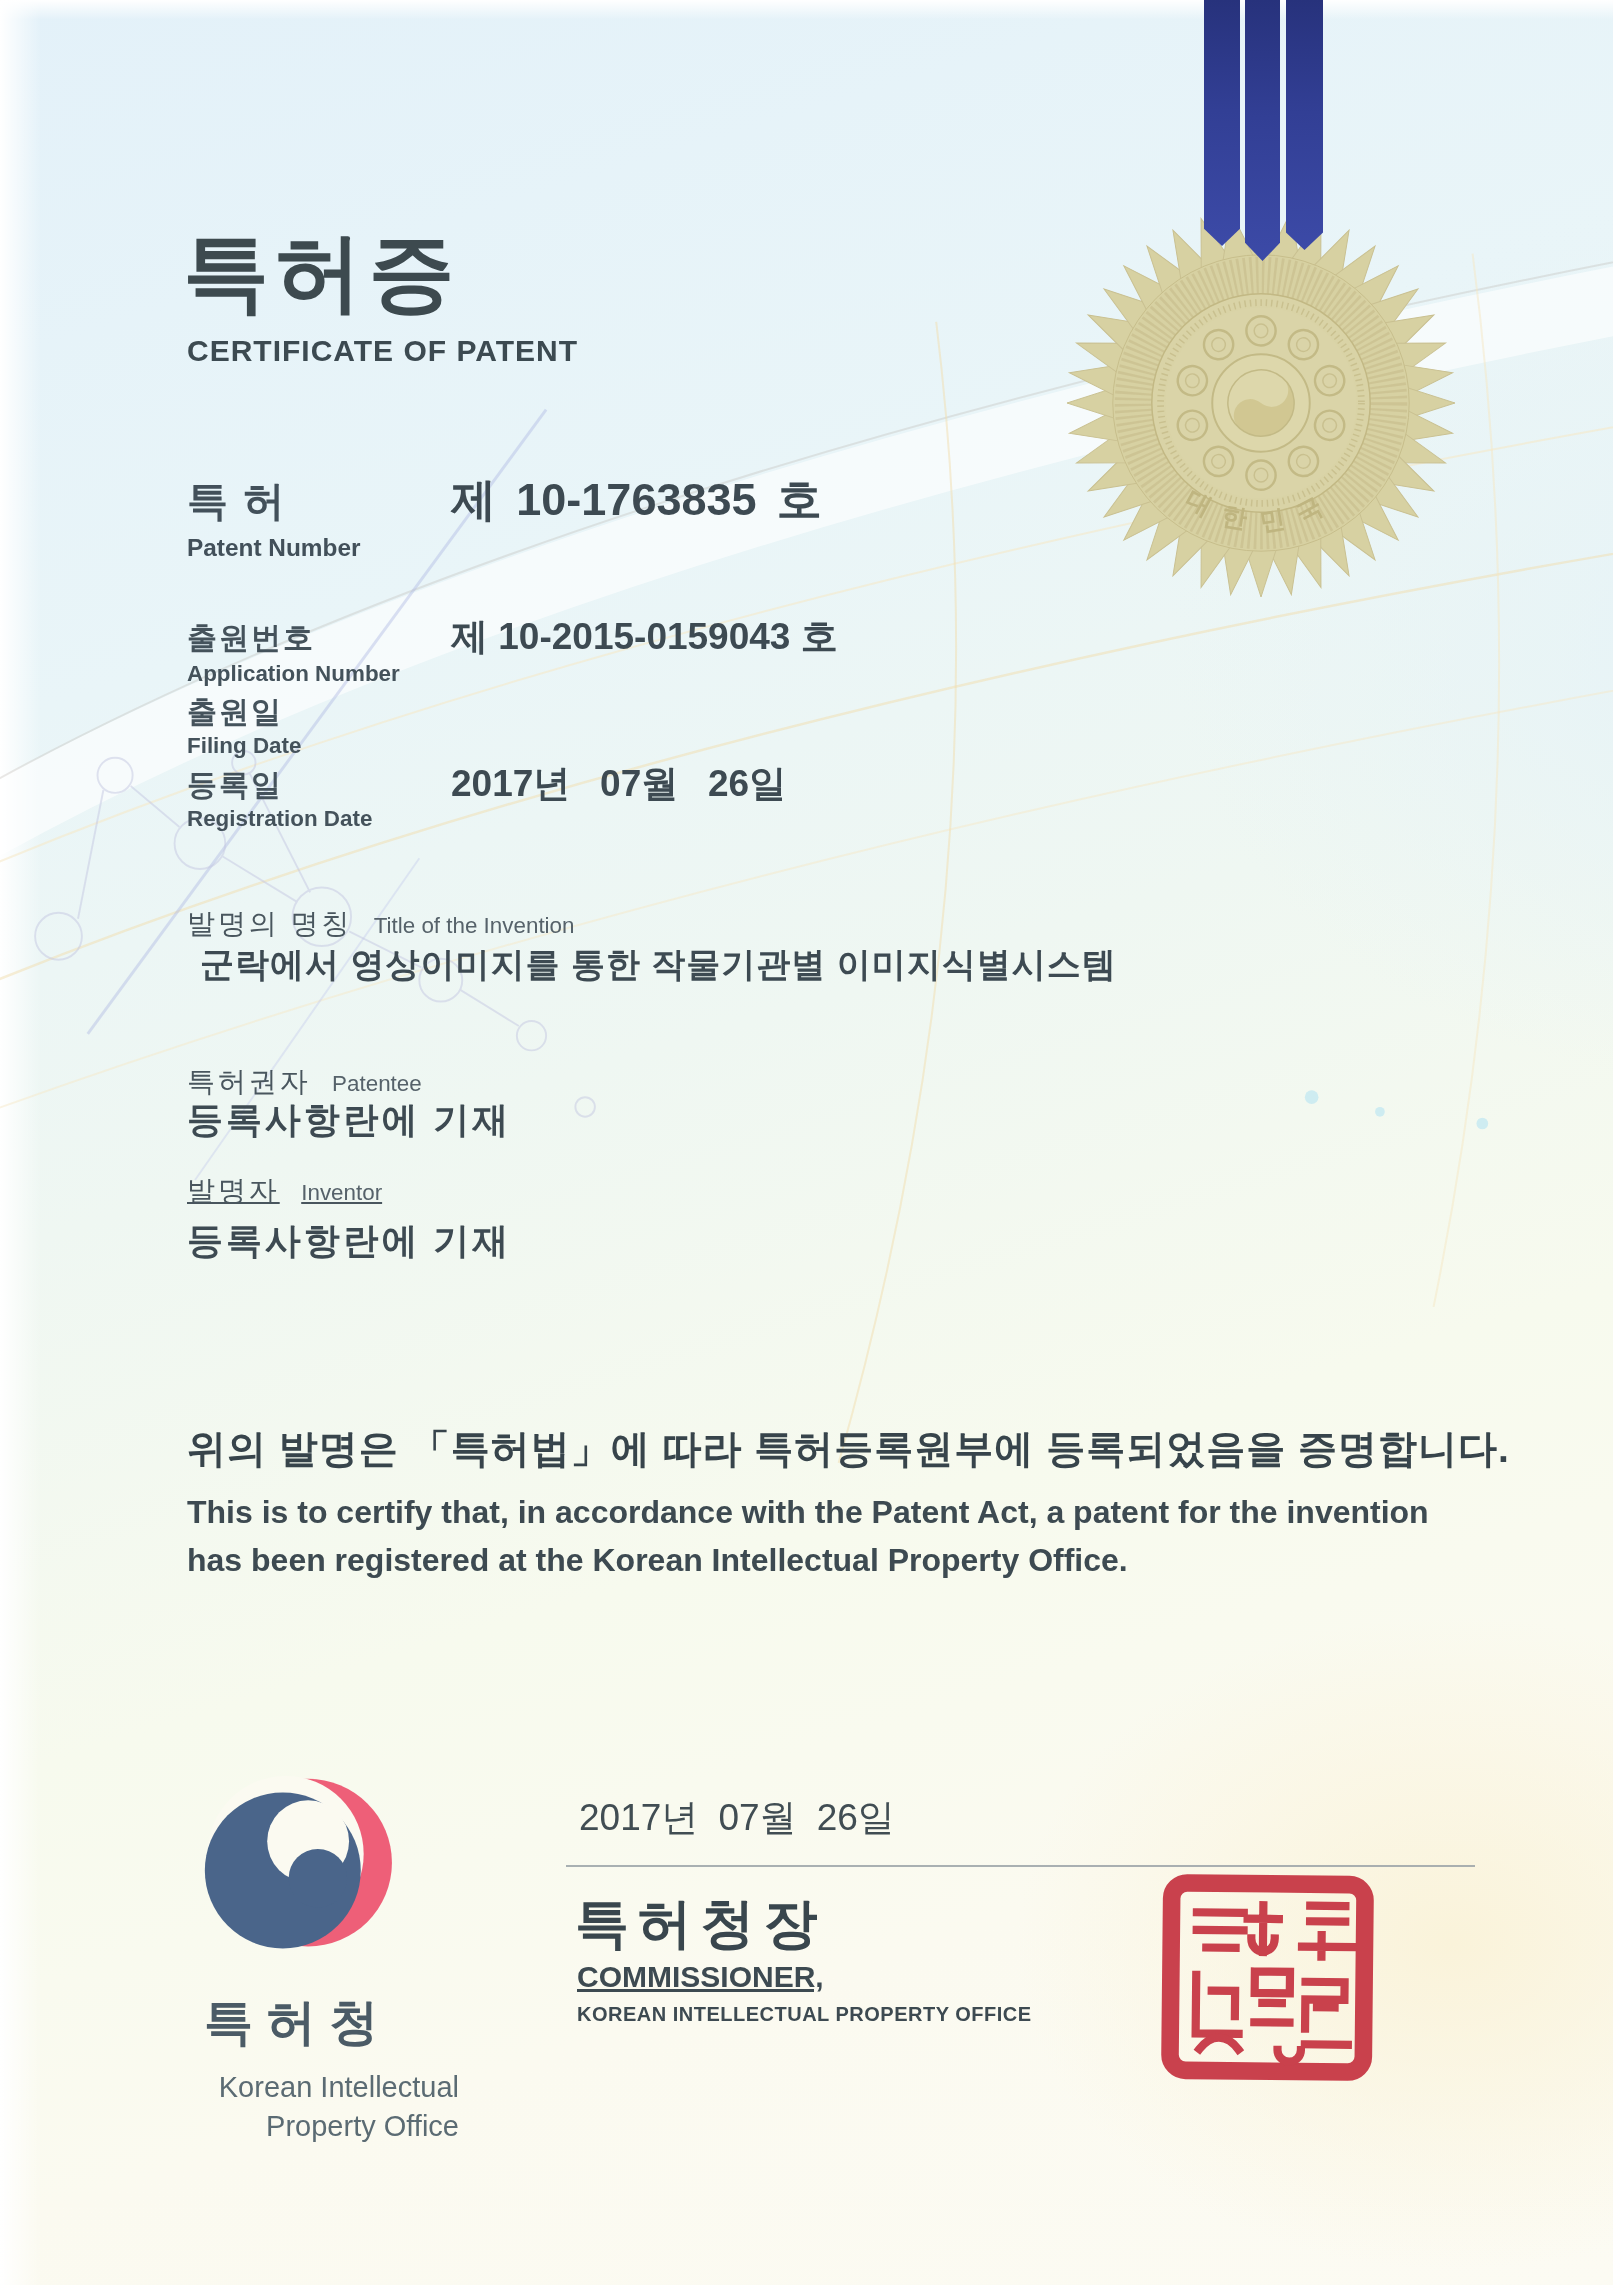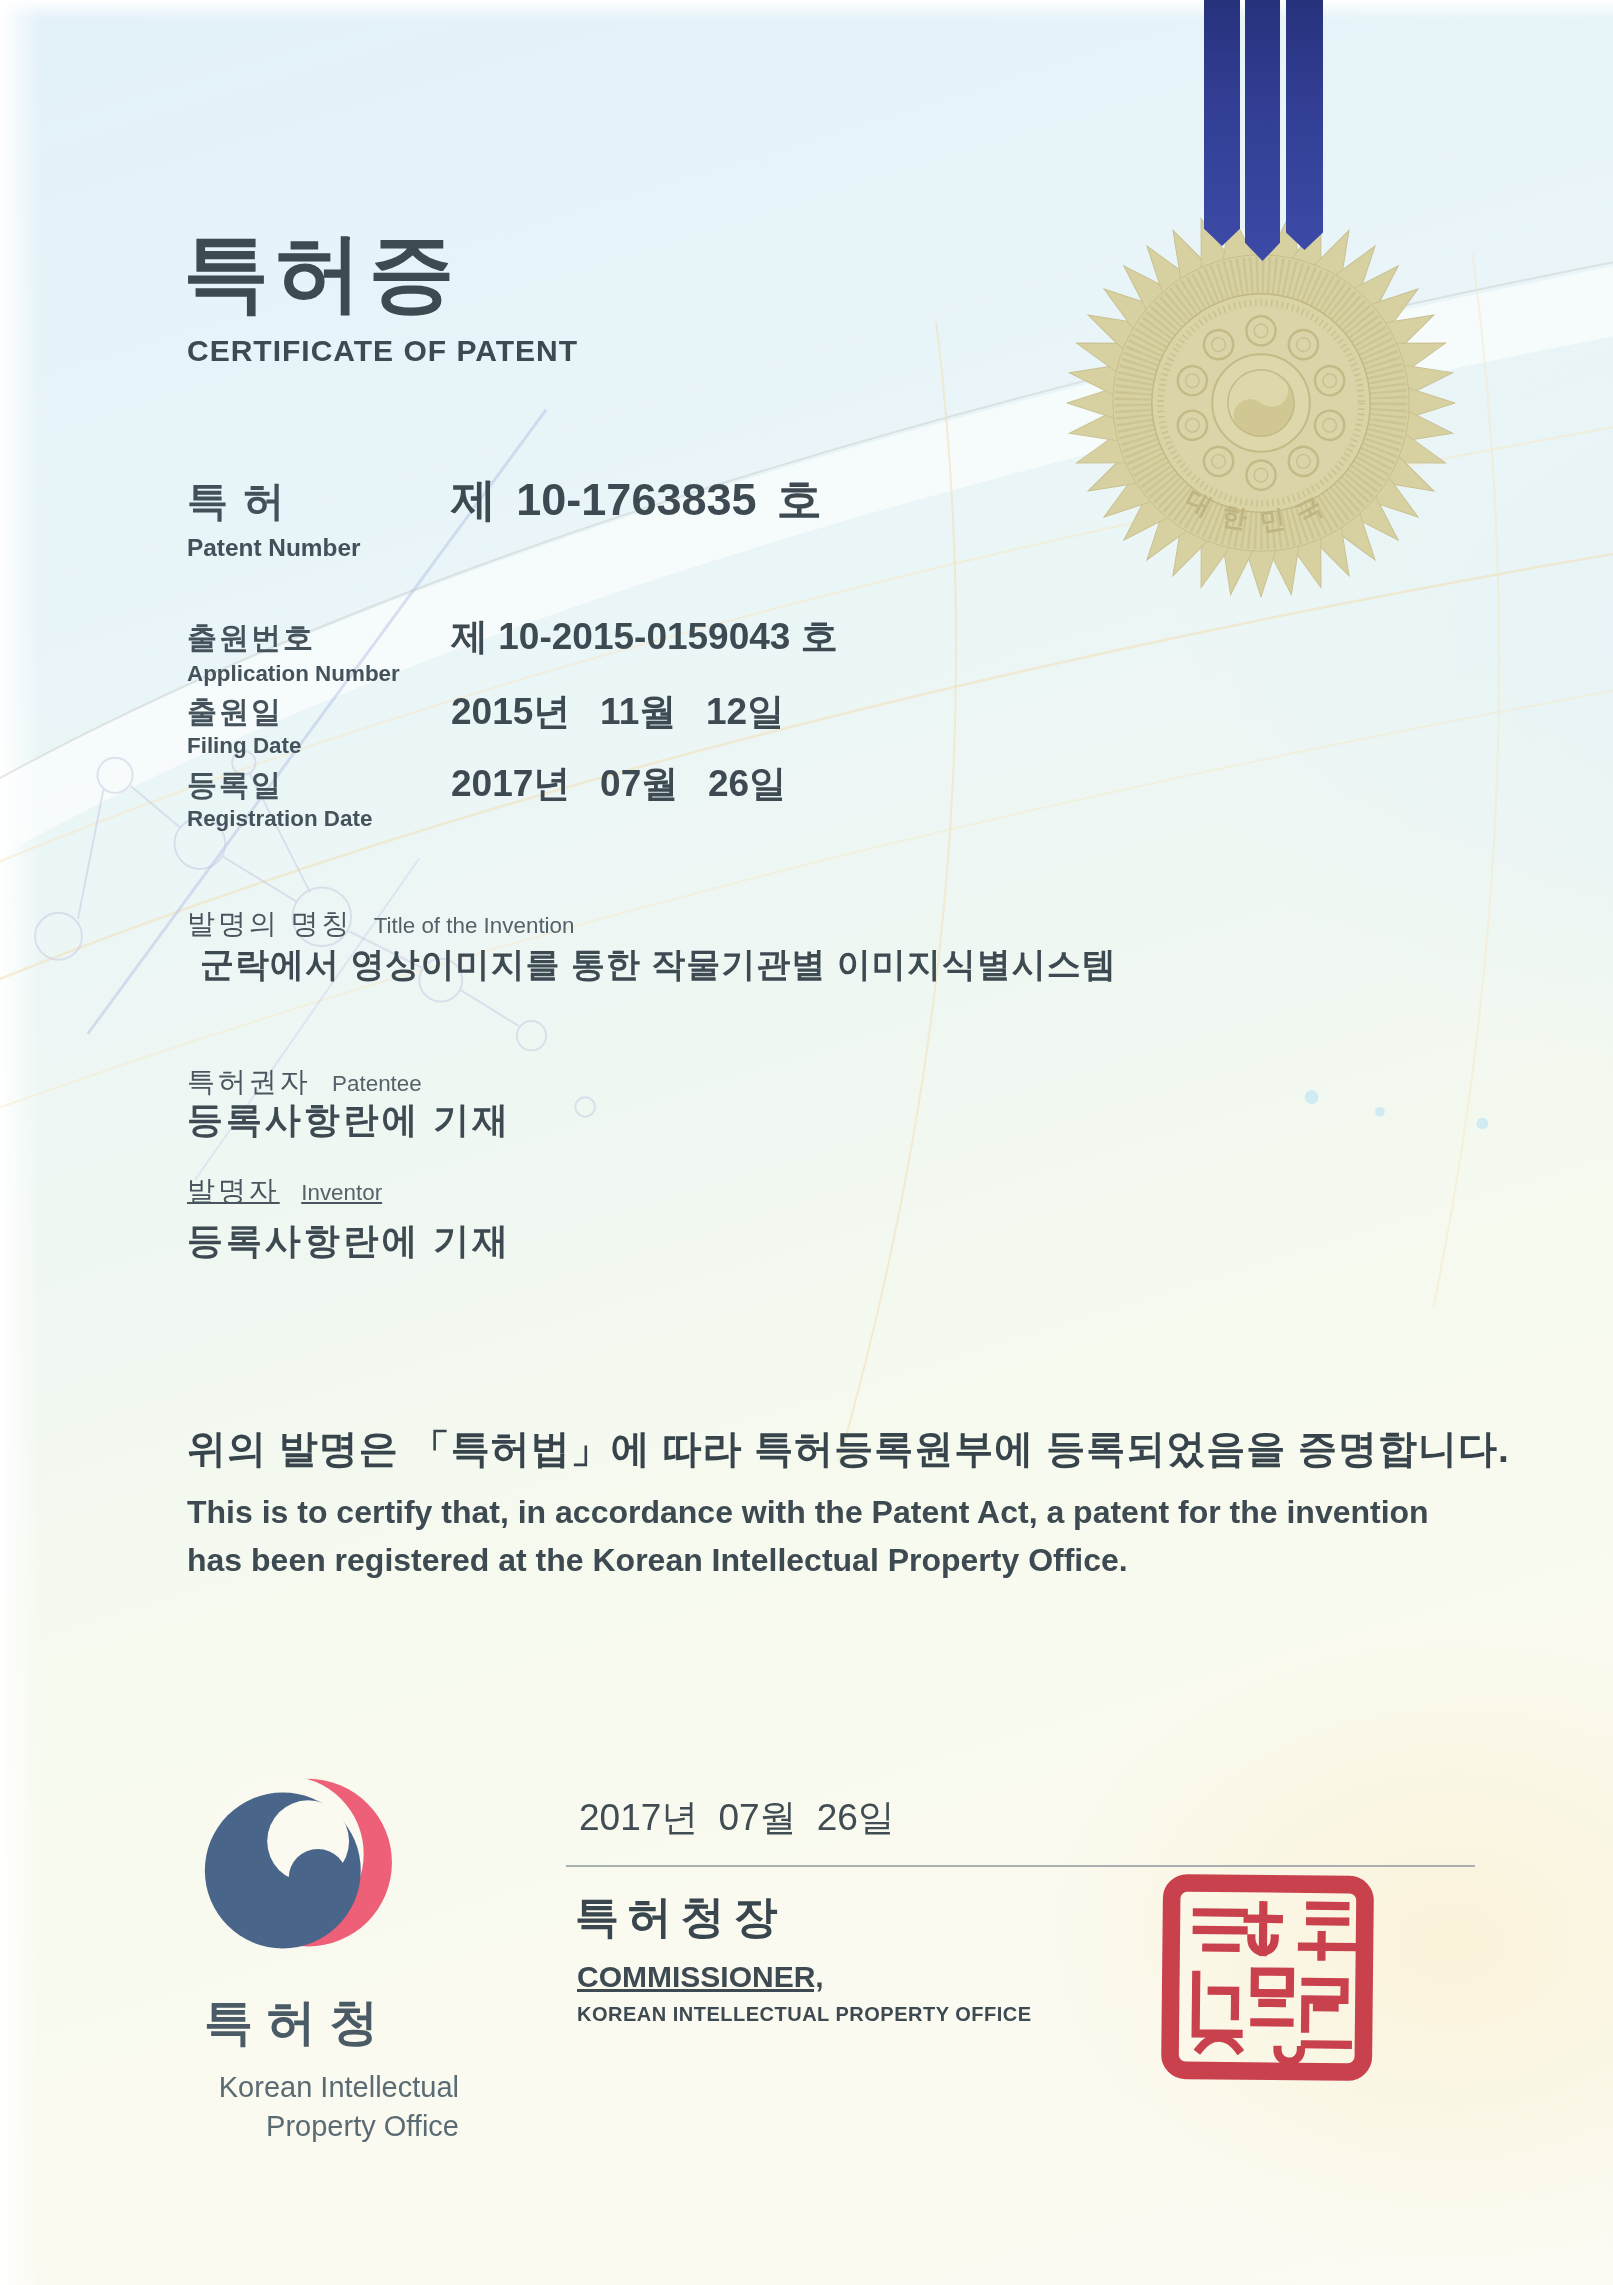--- a/index.html
+++ b/index.html
@@ -36,21 +36,21 @@
   .pat-lab{left:187px;top:1063px;}
   .pat-val{left:187px;top:1096px;font-size:36px;font-weight:700;color:#3d4a52;letter-spacing:2.9px;}
   .invr-lab{left:187px;top:1172px;text-decoration:underline;}
   .invr-val{left:187px;top:1217px;font-size:36px;font-weight:700;color:#3d4a52;letter-spacing:2.9px;}
   
   .st-ko{left:187px;top:1422px;font-size:39px;font-weight:800;color:#37444b;letter-spacing:1px;white-space:nowrap;}
   .st-en{left:187px;top:1488px;font-size:32px;font-weight:700;color:#3d4a51;line-height:48px;white-space:nowrap;}
   
   .iss-date{left:579px;top:1793px;font-size:37px;font-weight:400;color:#414d53;word-spacing:9.8px;}
   .divider{left:566px;top:1865px;width:909px;height:2px;background:#9aa2a7;opacity:.85;}
-  .signer-ko{left:575px;top:1888px;font-size:44px;font-weight:800;color:#39464d;letter-spacing:8.8px;}
+  .signer-ko{left:575px;top:1888px;font-size:54px;font-weight:800;color:#39464d;letter-spacing:8.8px;}
   .signer-en1{left:577px;top:1960px;font-size:30px;font-weight:700;color:#3d4a51;text-decoration:underline;}
   .signer-en2{left:577px;top:2003px;font-size:20px;font-weight:700;color:#3d4a51;letter-spacing:0.5px;}
   
   .kipo-logo{left:193px;top:1773px;z-index:3;}
   .logo-ko{left:137px;top:1990px;width:322px;text-align:center;font-size:49px;font-weight:600;color:#4b5b66;letter-spacing:13.7px;}
   .logo-en{left:137px;top:2068px;width:322px;text-align:right;font-size:29px;font-weight:400;color:#5b6b73;line-height:39px;}
   
   .medal{left:1066px;top:208px;z-index:3;}
   .ribbon{top:0;z-index:4;background:linear-gradient(180deg,#27327c 0%,#323f95 45%,#3c4aa7 100%);
     clip-path:polygon(0 0,100% 0,100% 93%,50% 100%,0 93%);}
@@ -187,21 +187,20 @@
   <div class="abs lab-ko-big z6">특허</div>
   <div class="abs sub-big z6">Patent Number</div>
   <div class="abs val-big z6">제 10-1763835 호</div>
 
   <div class="abs lab-ko r2l z6">출원번호</div>
   <div class="abs sub r2s z6">Application Number</div>
   <div class="abs val r2v z6">제 10-2015-0159043 호</div>
 
   <div class="abs lab-ko r3l z6">출원일</div>
   <div class="abs sub r3s z6">Filing Date</div>
-  <div class="abs val r3v z6">2015년 11월 12일</div>
 
   <div class="abs lab-ko r4l z6">등록일</div>
   <div class="abs sub r4s z6">Registration Date</div>
   <div class="abs val r4v z6">2017년 07월 26일</div>
 
   <div class="abs sec-lab inv-lab z6">
     <span>발명의 명칭</span><span class="en">Title of the Invention</span>
   </div>
   <div class="abs inv-val z6">군락에서 영상이미지를 통한 작물기관별 이미지식별시스템</div>
 

